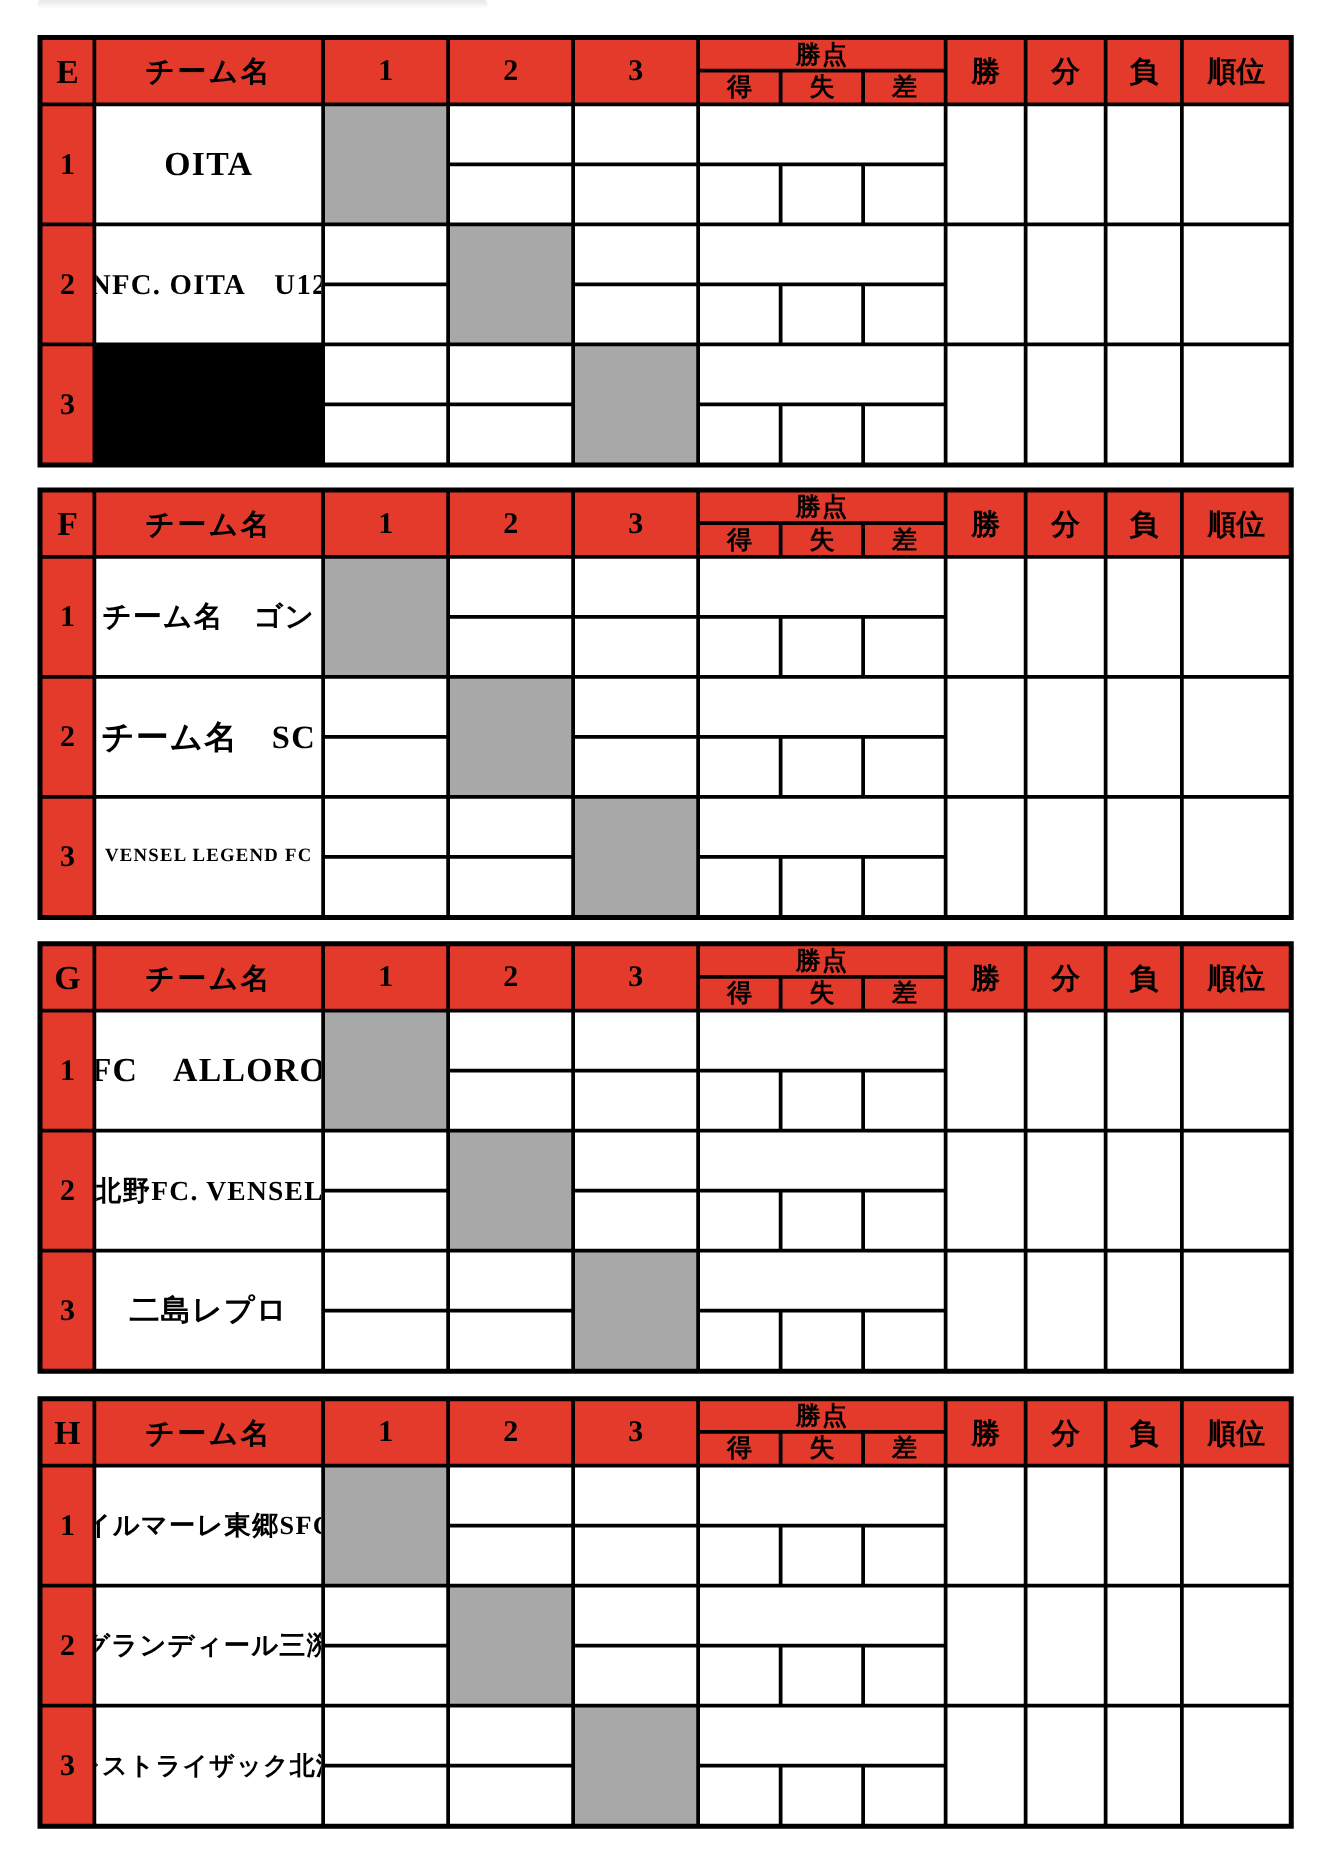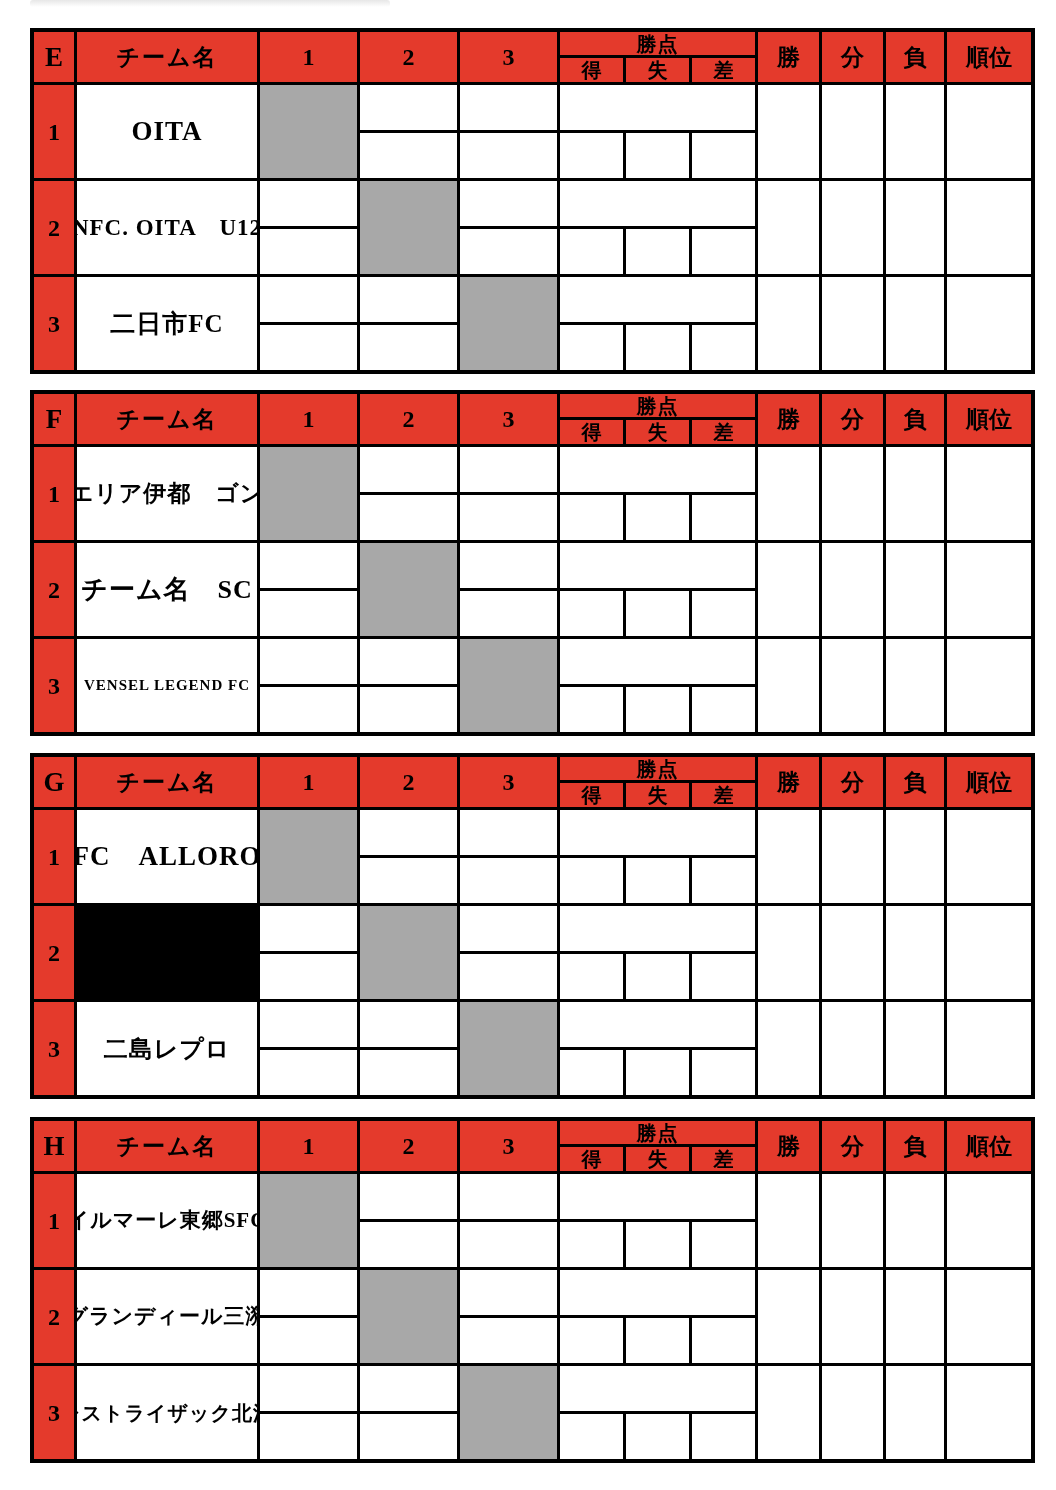--- a/index.html
+++ b/index.html
@@ -79,21 +79,20 @@
       <div class="cell" style="grid-area: 6 / 5;"></div>
       <div class="cell" style="grid-area: 5 / 6 / auto / span 3;"></div>
       <div class="cell" style="grid-area: 6 / 6;"></div>
       <div class="cell" style="grid-area: 6 / 7;"></div>
       <div class="cell" style="grid-area: 6 / 8;"></div>
       <div class="cell" style="grid-area: 5 / 9 / span 2;"></div>
       <div class="cell" style="grid-area: 5 / 10 / span 2;"></div>
       <div class="cell" style="grid-area: 5 / 11 / span 2;"></div>
       <div class="cell" style="grid-area: 5 / 12 / span 2;"></div>
       <div class="cell red num" style="grid-area: 7 / 1 / span 2;">3</div>
-      <div class="cell tname" style="grid-area: 7 / 2 / span 2; font-size: 25px;">二日市FC</div>
       <div class="cell" style="grid-area: 7 / 3;"></div>
       <div class="cell" style="grid-area: 8 / 3;"></div>
       <div class="cell" style="grid-area: 7 / 4;"></div>
       <div class="cell" style="grid-area: 8 / 4;"></div>
       <div class="cell gray" style="grid-area: 7 / 5 / span 2;"></div>
       <div class="cell" style="grid-area: 7 / 6 / auto / span 3;"></div>
       <div class="cell" style="grid-area: 8 / 6;"></div>
       <div class="cell" style="grid-area: 8 / 7;"></div>
       <div class="cell" style="grid-area: 8 / 8;"></div>
       <div class="cell" style="grid-area: 7 / 9 / span 2;"></div>
@@ -109,21 +108,21 @@
       <div class="cell red mh" style="grid-area: 1 / 5 / span 2;">3</div>
       <div class="cell red ph" style="grid-area: 1 / 6 / auto / span 3;">勝点</div>
       <div class="cell red sub" style="grid-area: 2 / 6;">得</div>
       <div class="cell red sub" style="grid-area: 2 / 7;">失</div>
       <div class="cell red sub" style="grid-area: 2 / 8;">差</div>
       <div class="cell red side" style="grid-area: 1 / 9 / span 2;">勝</div>
       <div class="cell red side" style="grid-area: 1 / 10 / span 2;">分</div>
       <div class="cell red side" style="grid-area: 1 / 11 / span 2;">負</div>
       <div class="cell red side" style="grid-area: 1 / 12 / span 2;">順位</div>
       <div class="cell red num" style="grid-area: 3 / 1 / span 2;">1</div>
-      <div class="cell tname" style="grid-area: 3 / 2 / span 2; font-size: 23px;">エリア伊都　ゴン</div>
+      <div class="cell tname" style="grid-area: 3 / 2 / span 2; font-size: 23px;">チーム名　ゴン</div>
       <div class="cell gray" style="grid-area: 3 / 3 / span 2;"></div>
       <div class="cell" style="grid-area: 3 / 4;"></div>
       <div class="cell" style="grid-area: 4 / 4;"></div>
       <div class="cell" style="grid-area: 3 / 5;"></div>
       <div class="cell" style="grid-area: 4 / 5;"></div>
       <div class="cell" style="grid-area: 3 / 6 / auto / span 3;"></div>
       <div class="cell" style="grid-area: 4 / 6;"></div>
       <div class="cell" style="grid-area: 4 / 7;"></div>
       <div class="cell" style="grid-area: 4 / 8;"></div>
       <div class="cell" style="grid-area: 3 / 9 / span 2;"></div>
@@ -184,20 +183,21 @@
       <div class="cell" style="grid-area: 4 / 5;"></div>
       <div class="cell" style="grid-area: 3 / 6 / auto / span 3;"></div>
       <div class="cell" style="grid-area: 4 / 6;"></div>
       <div class="cell" style="grid-area: 4 / 7;"></div>
       <div class="cell" style="grid-area: 4 / 8;"></div>
       <div class="cell" style="grid-area: 3 / 9 / span 2;"></div>
       <div class="cell" style="grid-area: 3 / 10 / span 2;"></div>
       <div class="cell" style="grid-area: 3 / 11 / span 2;"></div>
       <div class="cell" style="grid-area: 3 / 12 / span 2;"></div>
       <div class="cell red num" style="grid-area: 5 / 1 / span 2;">2</div>
+      <div class="cell tname" style="grid-area: 5 / 2 / span 2; font-size: 22px;">北野FC. VENSEL</div>
       <div class="cell" style="grid-area: 5 / 3;"></div>
       <div class="cell" style="grid-area: 6 / 3;"></div>
       <div class="cell gray" style="grid-area: 5 / 4 / span 2;"></div>
       <div class="cell" style="grid-area: 5 / 5;"></div>
       <div class="cell" style="grid-area: 6 / 5;"></div>
       <div class="cell" style="grid-area: 5 / 6 / auto / span 3;"></div>
       <div class="cell" style="grid-area: 6 / 6;"></div>
       <div class="cell" style="grid-area: 6 / 7;"></div>
       <div class="cell" style="grid-area: 6 / 8;"></div>
       <div class="cell" style="grid-area: 5 / 9 / span 2;"></div>

